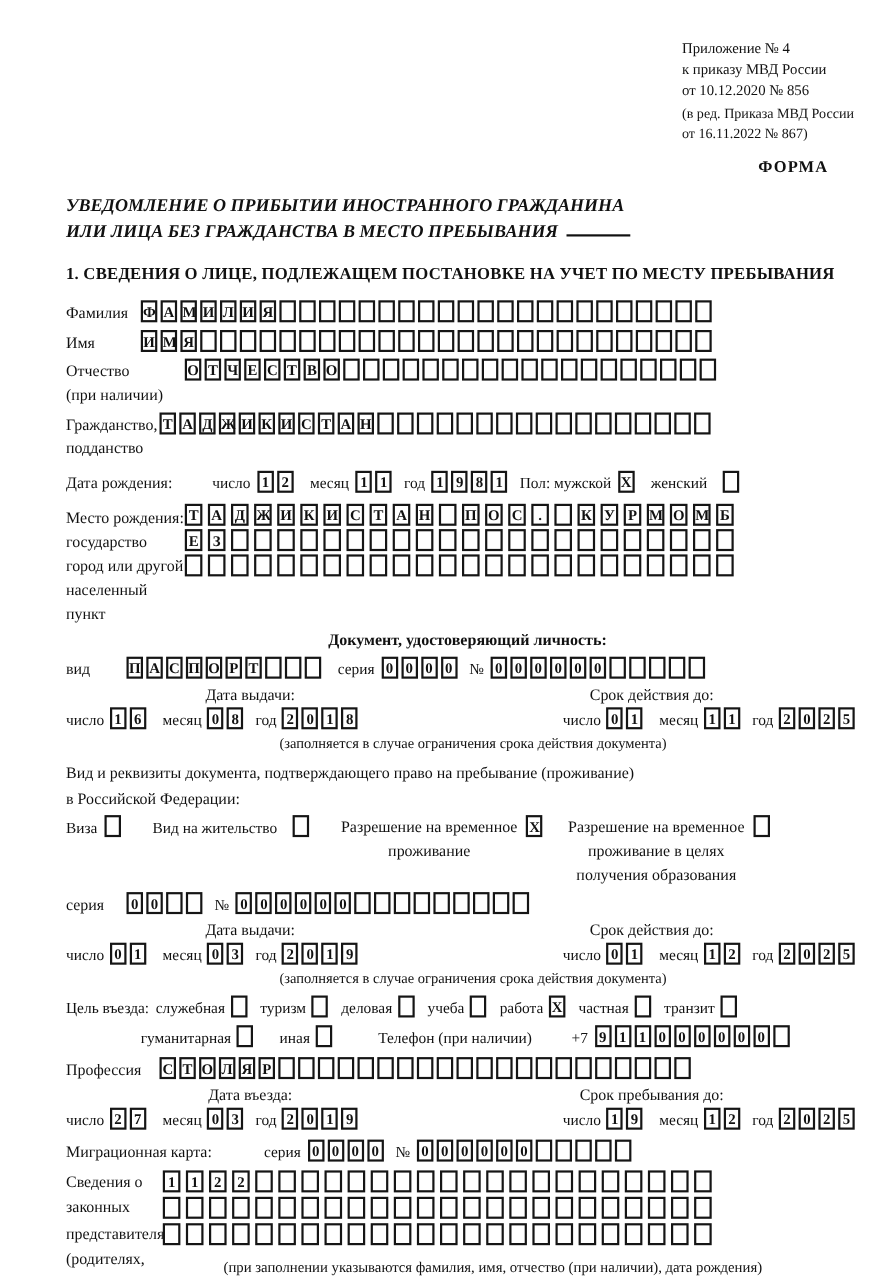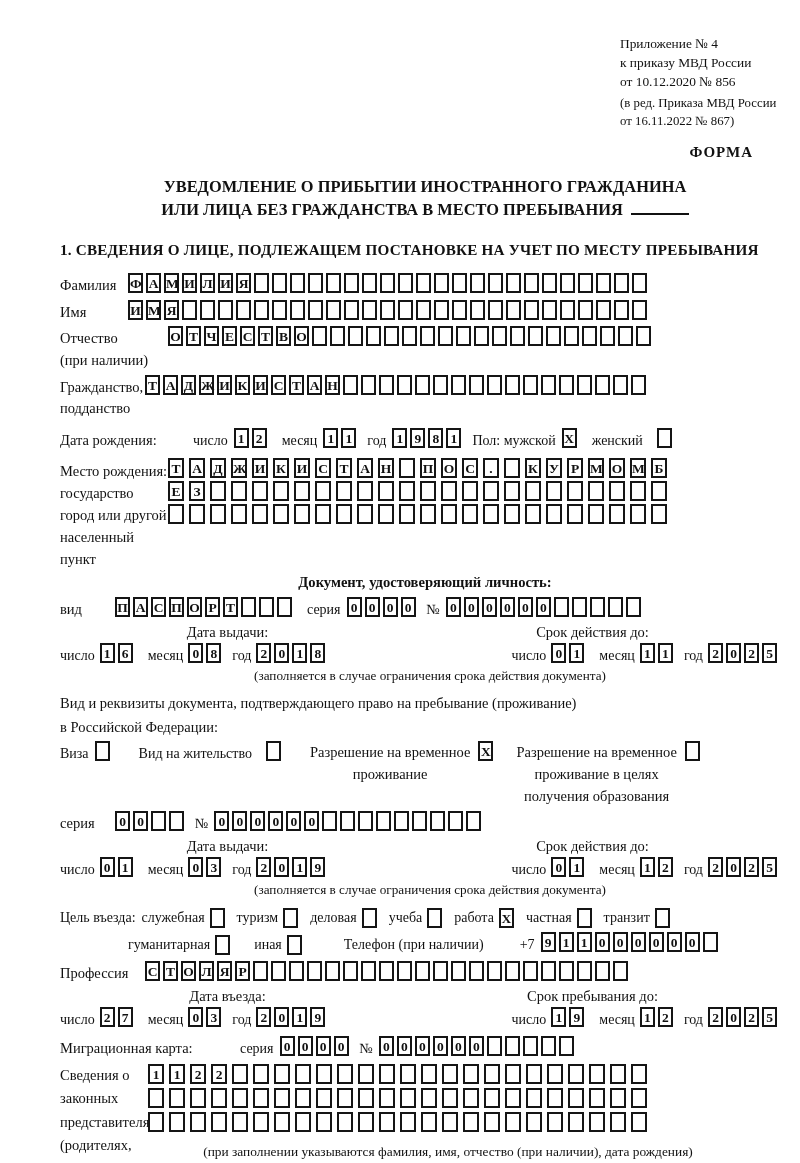--- a/index.html
+++ b/index.html
@@ -9,21 +9,21 @@
     font-family:"Liberation Serif","DejaVu Serif",serif;
     color:#111;
   }
   .page { padding:34px 10px 0 60px; }
 
   
   .annex { margin-left:560px; font-size:13.4px; line-height:19px; }
   .amend { margin-left:560px; font-size:12.8px; line-height:18px; margin-top:3px; }
   .forma { text-align:right; padding-right:37px; font-weight:bold; font-size:15px; margin-top:14px; letter-spacing:1px; }
 
-  .title { text-align:center; font-weight:bold; font-size:16.4px; line-height:23px; margin-top:14px; }
+  .title { text-align:left; font-weight:bold; font-size:16.4px; line-height:23px; margin-top:14px;font-style:italic; }
   .title-underline { display:inline-block; width:58px; border-bottom:2.5px solid #111; height:14px; margin-left:8px; }
   .sect { margin-top:20px; font-weight:bold; font-size:15.2px; letter-spacing:0.2px; }
 
   .rows { margin-top:14px; }
   .frow { display:flex; align-items:flex-start; margin-bottom:3.5px; }
   .flabel { font-size:14.5px; line-height:21px; padding-top:2px; flex:none;font-family:Liberation Serif, serif; }
   .two-line { line-height:21.5px; }
   .w55{width:55px} .w68{width:68px} .w85{width:85px}
   .w108{width:108px} .w125{width:125px} .w160{width:160px}
 
@@ -44,21 +44,21 @@
   .dhead .dh-r { width:395px; text-align:center;font-family:Liberation Serif, serif; }
   .dates { display:flex; width:720px; justify-content:space-between; margin-top:2px; }
   .dgrp { display:flex; align-items:flex-start; }
   .dgrp .ilbl { margin-right:5px; }
   .note { width:740px; text-align:center; font-size:13.2px; margin:2px 0 7px; }
 
   .intro { font-size:14.5px; line-height:24px; margin-top:4px; }
   .opts { align-items:flex-start; margin-top:2px; }
   .optcol { flex:none; text-align:center; font-size:14.5px; line-height:22px; margin-right:8px; }
 
-  .pair { display:flex; align-items:flex-end; margin-right:9px; }
+  .pair { display:flex; align-items:flex-start; margin-right:9px; }
   .pair .ilbl { margin-right:5px; }
 
   .mr-block .flabel { line-height:22px; }
   .mrrows .frow { margin-bottom:3px; }
 
   .rep-block { margin-top:5px; }
   .rep-label { font-size:14.5px; line-height:23.5px; width:88px; flex:none; }
   .rep-rows .frow { margin-bottom:4px; }
   .caption { width:600px; text-align:center; font-size:13.4px; margin-top:12px; }
 </style>

